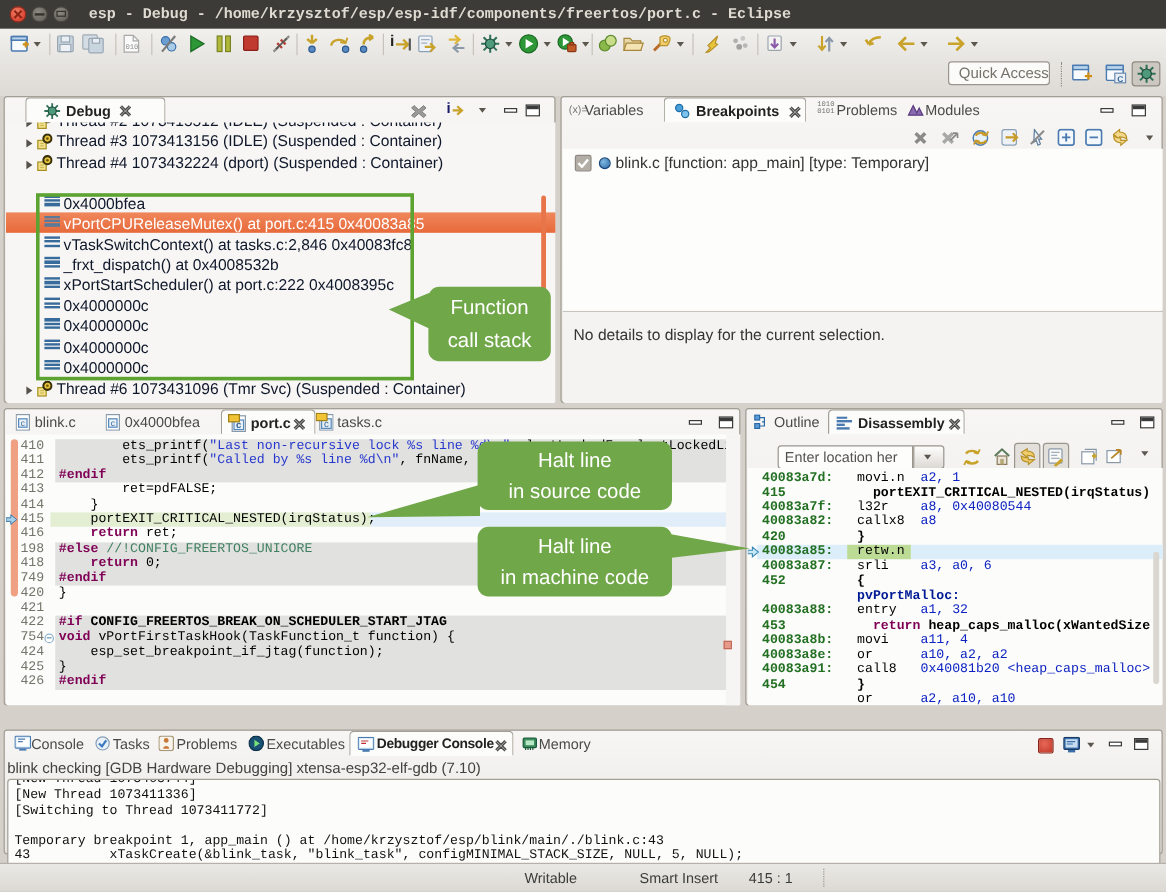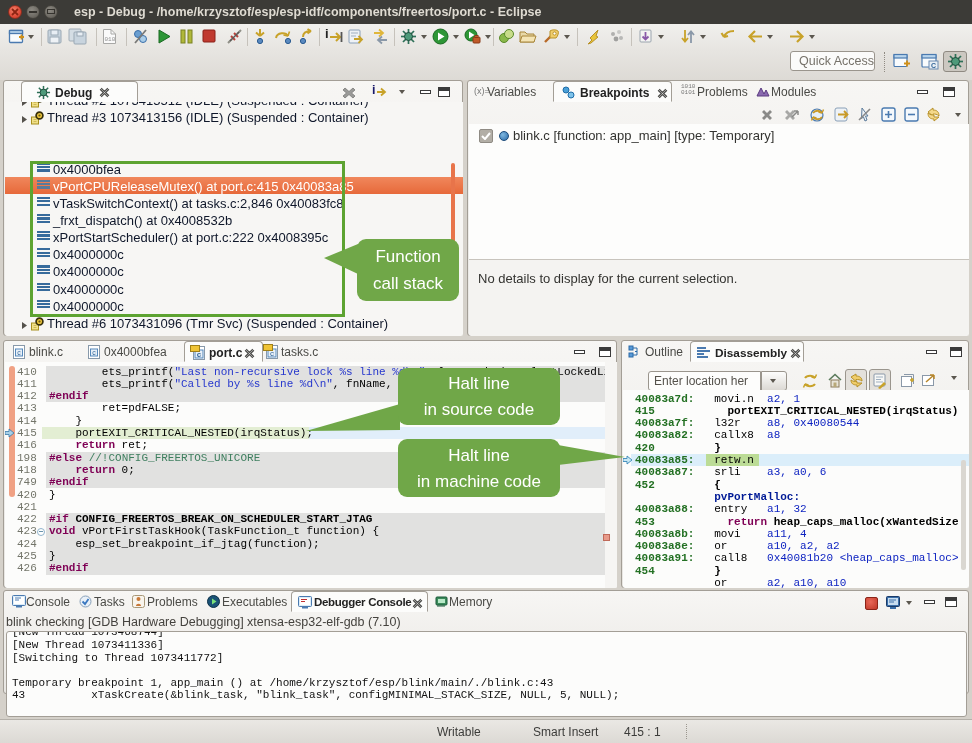--- a/index.html
+++ b/index.html
@@ -1,20 +1,20 @@
 <!DOCTYPE html>
 <html><head>
 <meta charset="utf-8">
 <style>
 * { margin:0; padding:0; box-sizing:border-box; }
 html,body { width:972px; height:743px; overflow:hidden; }
 body { font-family:"Liberation Sans", sans-serif; background:#d5d1ca; position:relative; }
 #titlebar { position:absolute; left:0; top:0; width:972px; height:24px; background:#3c3b37; }
 #titlebar .btn { position:absolute; top:5px; width:14px; height:14px; border-radius:50%; }
-#title-text { position:absolute; left:74px; top:5px; color:#dfdbd2; font-size:12.5px; font-weight:bold; }
+#title-text { position:absolute; left:74px; top:5px; color:#dfdbd2; font-size:12.5px; font-weight:bold;font-family:Liberation Mono, monospace; }
 #toolbar1 { position:absolute; left:0; top:24px; width:972px; height:26px; background:linear-gradient(#f1f0ed,#e7e5e1); }
 #toolbar2 { position:absolute; left:0; top:50px; width:972px; height:30px; background:linear-gradient(#e7e5e1,#dddad5); }
 .tsep { position:absolute; top:4px; width:1px; height:18px; background:#c6c2bb; }
 .panel { position:absolute; background:linear-gradient(#f7f6f4,#e8e6e2); border:1px solid #a39e96; border-radius:3px; }
 .tab { position:absolute; top:0; height:21px; font-size:12px; color:#4a4a46; white-space:nowrap; }
 .tab.active { background:#fcfcfb; border:1px solid #a39e96; border-bottom:1px solid #fcfcfb; border-radius:4px 4px 0 0; font-weight:bold; color:#222; }
 .tab .lbl { position:absolute; top:4px; }
 .content { position:absolute; background:#fcfcfb; }
 .icn { position:absolute; }
 .dda { position:absolute; width:0; height:0; border-left:3.5px solid transparent; border-right:3.5px solid transparent; border-top:4px solid #5b574f; }
@@ -277,20 +277,32 @@
           <path d="M1 1 L6 4.5 L1 8 Z" fill="#55524c"></path>
         </svg>
       <svg class="icn" style="left:25px;top:3px" width="14" height="14" viewBox="0 0 14 14">
           <rect x="1.5" y="6" width="7" height="7" fill="#f0e08a" stroke="#a89020"></rect>
           <path d="M3.5 8.5 H6.5 M3.5 10.5 H6.5" stroke="#c8b048" stroke-width="0.8"></path>
           <circle cx="9.5" cy="4.5" r="3.4" fill="#e8c23a" stroke="#38300a" stroke-width="1.7"></circle>
           <circle cx="9.5" cy="4.5" r="1.1" fill="#6a5a14"></circle>
         </svg>
       <span class="txt" style="position:absolute;left:42px;top:2px;">Thread #3 1073413156 (IDLE) (Suspended : Container)</span>
     </div>
+    <div class="trow" style="top:23.6px;">
+      <svg class="icn" style="left:16px;top:7px" width="7" height="9" viewBox="0 0 7 9">
+          <path d="M1 1 L6 4.5 L1 8 Z" fill="#55524c"></path>
+        </svg>
+      <svg class="icn" style="left:25px;top:3px" width="14" height="14" viewBox="0 0 14 14">
+          <rect x="1.5" y="6" width="7" height="7" fill="#f0e08a" stroke="#a89020"></rect>
+          <path d="M3.5 8.5 H6.5 M3.5 10.5 H6.5" stroke="#c8b048" stroke-width="0.8"></path>
+          <circle cx="9.5" cy="4.5" r="3.4" fill="#e8c23a" stroke="#38300a" stroke-width="1.7"></circle>
+          <circle cx="9.5" cy="4.5" r="1.1" fill="#6a5a14"></circle>
+        </svg>
+      <span class="txt" style="position:absolute;left:42px;top:2px;">Thread #4 1073432224 (dport) (Suspended : Container)</span>
+    </div>
     <div class="trow" style="top:57.8px;">
       <div class="bars" style="left:32px;top:3px;">
           <div style="width:13px"></div>
           <div style="width:13px"></div>
           <div style="width:13px"></div>
         </div>
       <span class="txt" style="position:absolute;left:48px;top:2px;">0x4000bfea</span>
     </div>
     <div class="trow" style="top:74.9px; background:linear-gradient(#f0875c,#e7693a); color:#fff;">
       <div class="bars" style="left:32px;top:3px;">
@@ -513,21 +525,21 @@
     <div class="cl" style="top:40.4px;"><span class="ln">413</span><span class="cc">        ret=pdFALSE;</span></div>
     <div class="cl" style="top:52.7px;"><span class="ln">414</span><span class="cc">    }</span></div>
     <div class="cl" style="top:65px;"><span class="ln">415</span><span class="cc">    portEXIT_CRITICAL_NESTED(irqStatus);</span></div>
     <div class="cl" style="top:77.3px;"><span class="ln">416</span><span class="cc">    <span class="kw">return</span> ret;</span></div>
     <div class="cl" style="top:89.6px;"><span class="ln">198</span><span class="cc"><span class="kw">#else</span> <span class="cmt">//!CONFIG_FREERTOS_UNICORE</span></span></div>
     <div class="cl" style="top:101.9px;"><span class="ln">418</span><span class="cc">    <span class="kw">return</span> 0;</span></div>
     <div class="cl" style="top:114.2px;"><span class="ln">749</span><span class="cc"><span class="kw">#endif</span></span></div>
     <div class="cl" style="top:126.5px;"><span class="ln">420</span><span class="cc">}</span></div>
     <div class="cl" style="top:138.8px;"><span class="ln">421</span></div>
     <div class="cl" style="top:151.1px;"><span class="ln">422</span><span class="cc"><span class="kw">#if</span><span style="font-weight:bold;"> CONFIG_FREERTOS_BREAK_ON_SCHEDULER_START_JTAG</span></span></div>
-    <div class="cl" style="top:163.4px;"><span class="ln">423</span><span class="cc"><span class="kw">void</span> vPortFirstTaskHook(TaskFunction_t function) {</span></div>
+    <div class="cl" style="top:163.4px;"><span class="ln">754</span><span class="cc"><span class="kw">void</span> vPortFirstTaskHook(TaskFunction_t function) {</span></div>
     <div class="cl" style="top:175.7px;"><span class="ln">424</span><span class="cc">    esp_set_breakpoint_if_jtag(function);</span></div>
     <div class="cl" style="top:188px;"><span class="ln">425</span><span class="cc">}</span></div>
     <div class="cl" style="top:200.3px;"><span class="ln">426</span><span class="cc"><span class="kw">#endif</span></span></div>
     <div style="position:absolute; left:600px; top:0; width:12px; height:226px; background:#f6f5f3;"></div>
     <div style="position:absolute; left:598px; top:172px; width:7px; height:7px; background:#e89a8a; border:1px solid #c06a5a;"></div>
   </div>
 </div>
 
 <div class="panel" id="dis-panel" style="left:621px; top:340px; width:348px; height:248px;">
   <div class="tab" style="left:2px; width:66px;">
@@ -613,21 +625,21 @@
     <div class="dl" style="top:125.5px;"><span class="lno">453</span>           <span class="kw">return</span><span class="srcb"> heap_caps_malloc(xWantedSize</span></div>
     <div class="dl" style="top:137.8px;"><span class="adr">40083a8b:</span>   movi    <span class="opr">a11, 4</span></div>
     <div class="dl" style="top:150.1px;"><span class="adr">40083a8e:</span>   or      <span class="opr">a10, a2, a2</span></div>
     <div class="dl" style="top:162.4px;"><span class="adr">40083a91:</span>   call8   <span class="opr">0x40081b20 &lt;heap_caps_malloc&gt;</span></div>
     <div class="dl" style="top:174.7px;"><span class="lno">454</span><span class="srcb">         }</span></div>
     <div class="dl" style="top:187px;">            or      <span class="opr">a2, a10, a10</span></div>
     <div style="position:absolute; left:338px; top:70px; width:5px; height:110px; background:#dad7d1; border-radius:2px;"></div>
   </div>
 </div>
 
-<div class="panel" id="console-panel" style="left:3px; top:590px; width:966px; height:104px;text-decoration:underline;">
+<div class="panel" id="console-panel" style="left:3px; top:608px; width:966px; height:104px;text-decoration:underline;">
   <div class="tab" style="left:2px; width:73px;">
     <svg class="icn" style="left:6px;top:4px" width="14" height="13" viewBox="0 0 14 13">
         <rect x="0.5" y="0.5" width="13" height="10" rx="1" fill="#dcecf8" stroke="#4a7ab0"></rect>
         <rect x="2" y="2" width="10" height="7" fill="#fff"></rect>
         <path d="M3 3 H9 M3 5 H7" stroke="#4a7ab0"></path>
         <rect x="4" y="11" width="6" height="1.5" fill="#4a7ab0"></rect>
       </svg>
     <span class="lbl" style="left:20px;">Console</span>
   </div>
   <div class="tab" style="left:73px; width:55px;">

